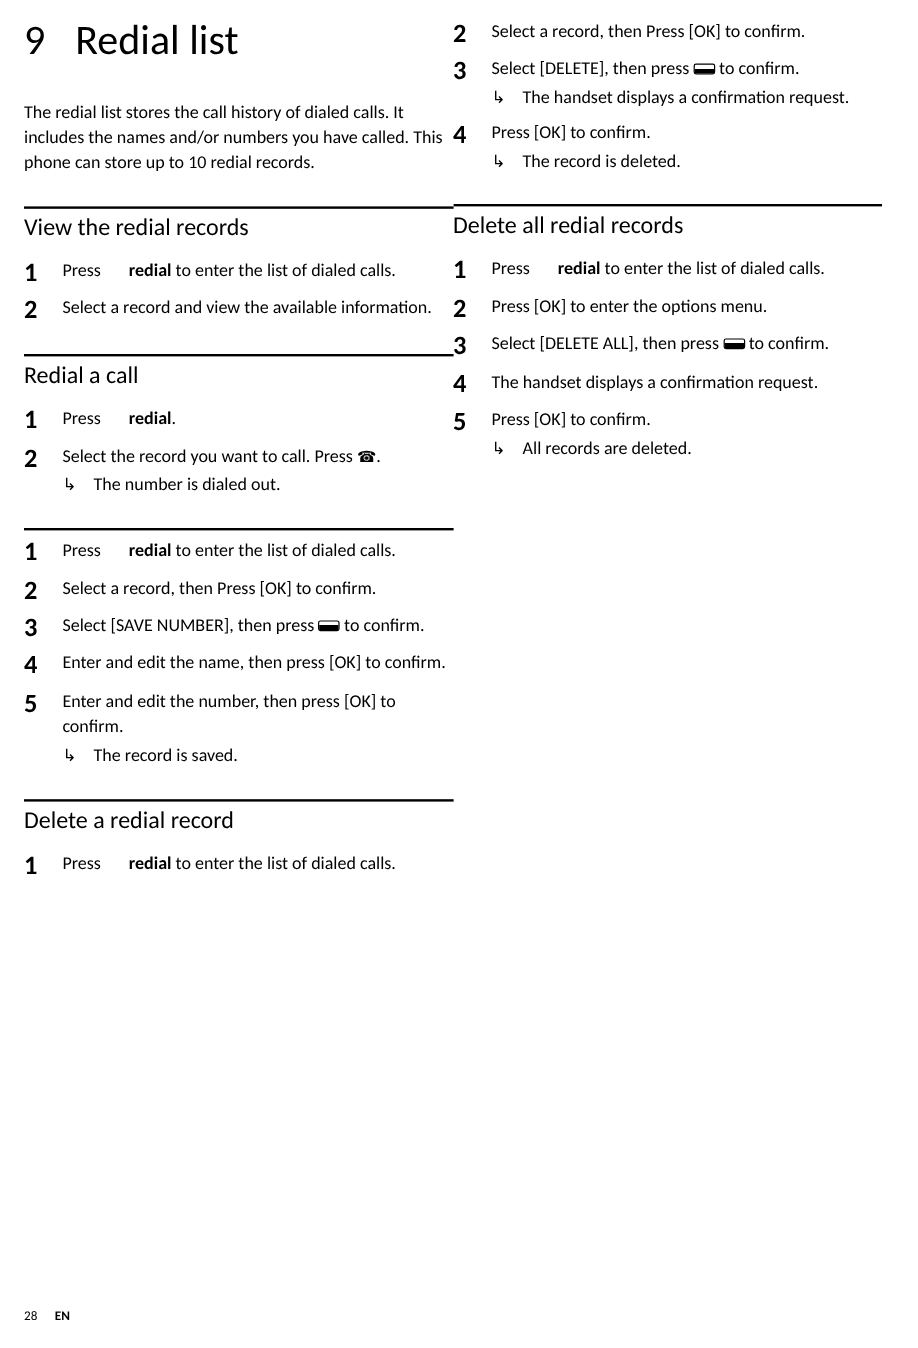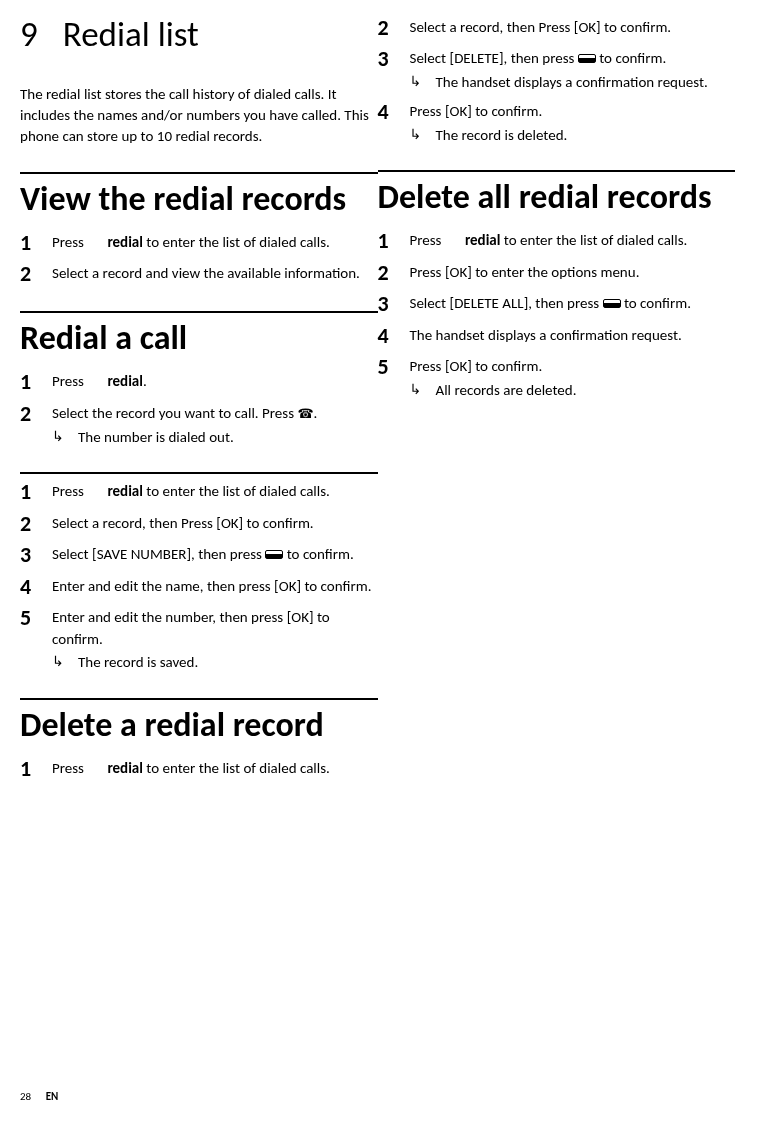--- a/index.html
+++ b/index.html
@@ -42,22 +42,22 @@
       margin-bottom: 25px;
       font-weight: 300;
       margin-top: 26px;
     }
     .sep {
       border: none;
       border-top: 2.5px solid #000;
       margin: 8px 0 5px 0;
     }
     .section-title {
-      font-size: 34px;
-      font-weight: 700;
+      font-size: 20px;
+      font-weight: 400;
       margin-bottom: 12px;
       line-height: 1.15;
     }
     .steps {
       list-style: none;
       margin-bottom: 24px;
     }
     .step {
       display: flex;
       margin-bottom: 5px;

